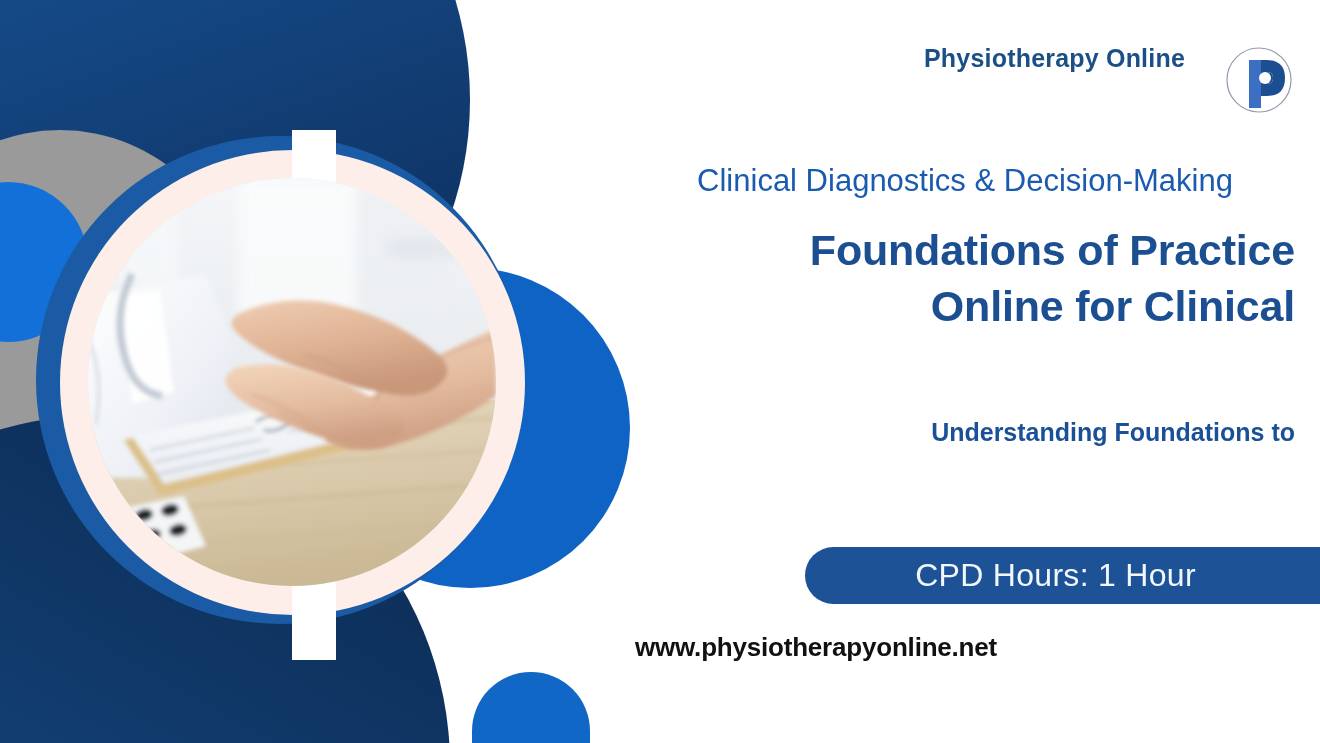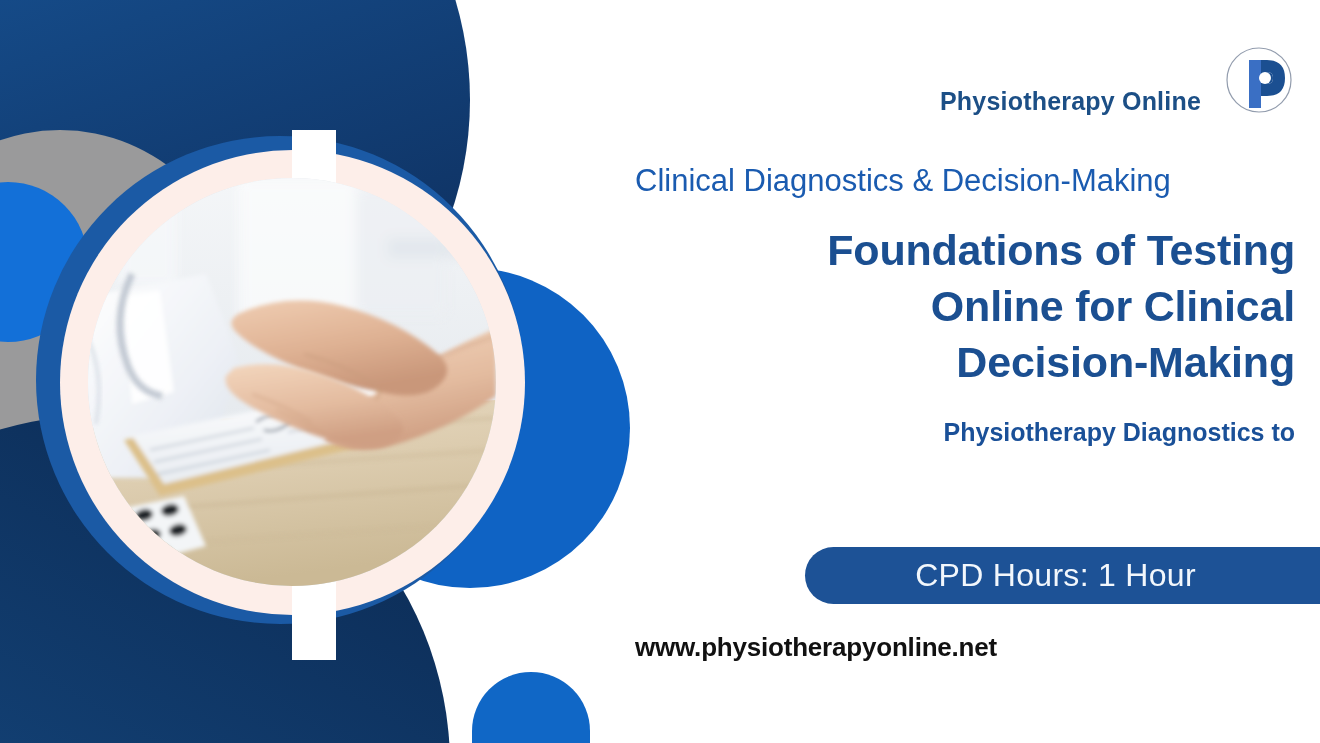--- a/index.html
+++ b/index.html
@@ -142,22 +142,22 @@
     top: 0;
     width: 690px;
     height: 743px;
   }
 
   .brand-row {
     position: absolute;
     right: 25px;
     top: 44px;
     display: flex;
-    align-items: flex-end;
-    gap: 22px;
+    align-items: flex-start;
+    gap: 38px;
     margin-left: 6px;
   }
   .brand-name {
     font-size: 25px;
     font-weight: bold;
     color: #1c4f86;
     letter-spacing: 0.2px;
     white-space: nowrap;
   }
   .brand-logo {
@@ -165,21 +165,21 @@
     height: 72px;
     flex: 0 0 auto;
   }
   .brand-logo svg { display: block; width: 100%; height: 100%; }
 
   .eyebrow {
     position: absolute;
     right: 25px;
     top: 163px;
     width: 660px;
-    text-align: left;
+    text-align: center;
     font-size: 31px;
     font-weight: normal;
     color: #1a5bb0;
     white-space: nowrap;
   }
 
   .headline {
     position: absolute;
     right: 25px;
     top: 222px;
@@ -379,27 +379,26 @@
           <path d="M26 16 L38 16 L38 64 L26 64 Z" fill="#3a6fc4"></path>
           <path d="M26 28 L44 28 q6 0 6 6 q0 6 -6 6 L38 40 L38 28 Z" fill="#1b4f91"></path>
           <circle cx="42" cy="34" r="6" fill="#ffffff"></circle>
         </svg>
       </div>
     </div>
 
     <div class="eyebrow">Clinical Diagnostics &amp; Decision-Making</div>
 
     <div class="headline">
-      <div>Foundations of Testing</div>
+      <div>Foundations of Practice</div>
       <div>Online for Clinical</div>
-      <div>Decision-Making</div>
     </div>
 
     <div class="subhead">
-      <div>Physiotherapy Diagnostics to</div>
+      <div>Understanding Foundations to</div>
     </div>
 
     <div class="cpd-badge">
       <span class="cpd-badge-text">CPD Hours:  1 Hour</span>
     </div>
 
     <div class="site-url">www.physiotherapyonline.net</div>
 
   </div>
 </div>

